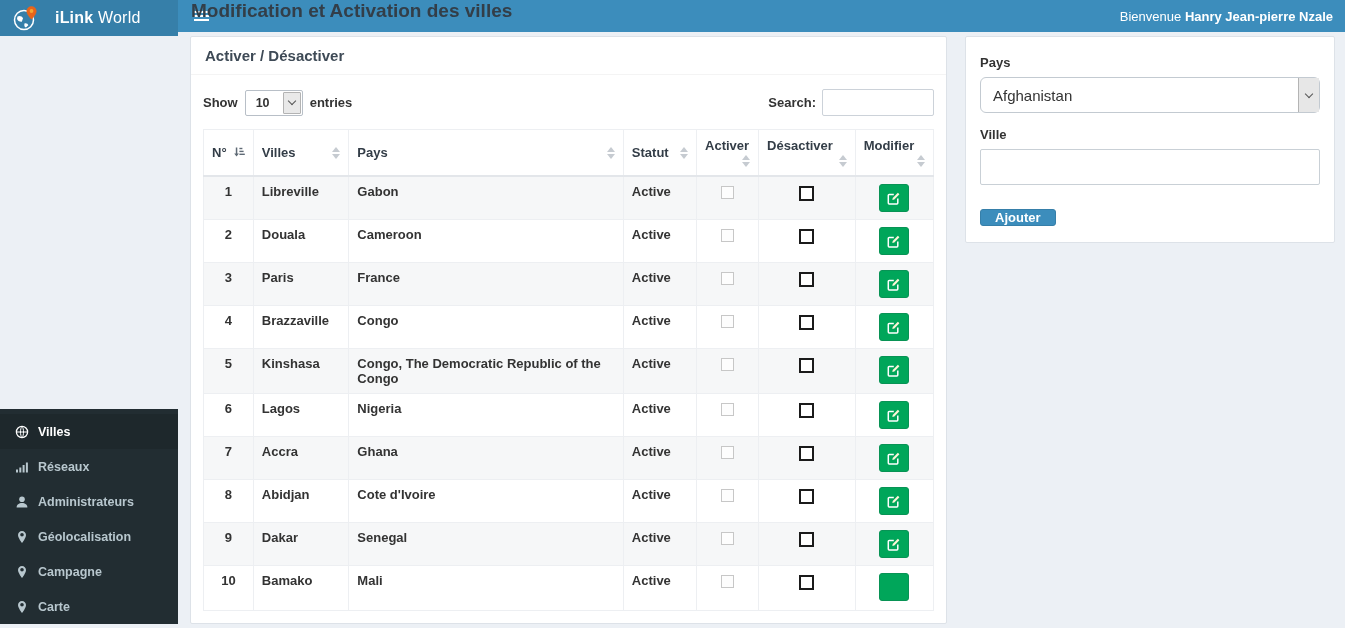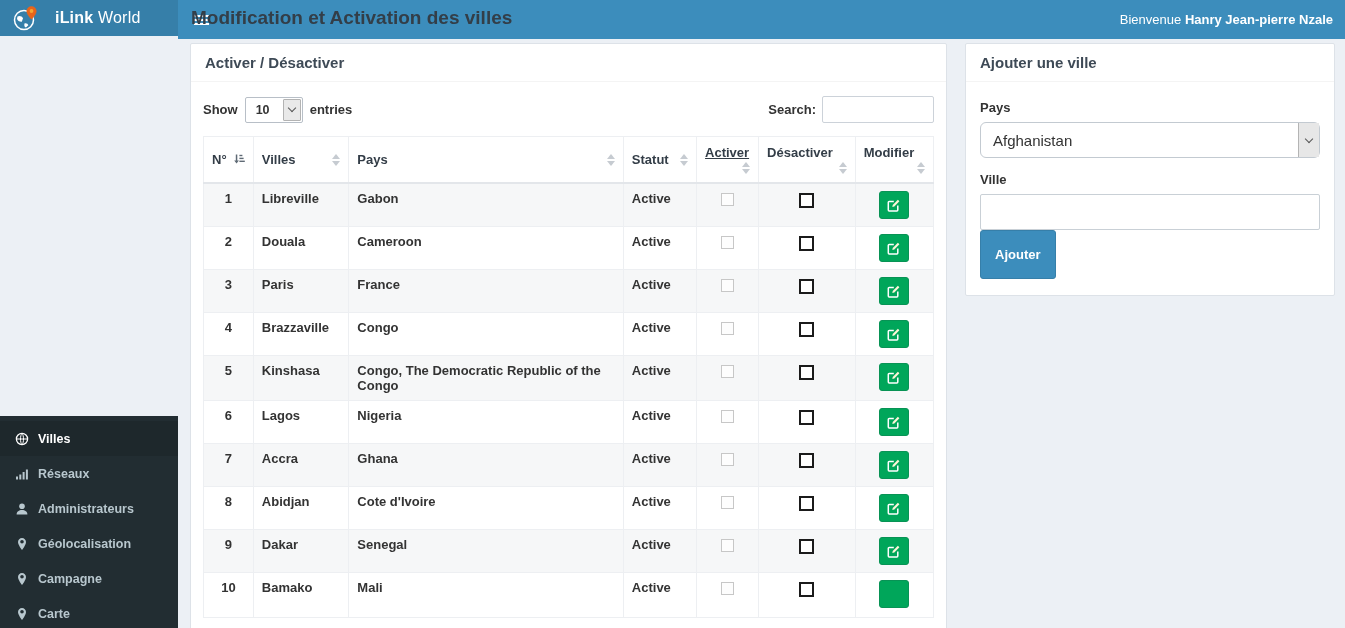--- a/index.html
+++ b/index.html
@@ -4,21 +4,21 @@
 <style>
   * { box-sizing: border-box; margin: 0; padding: 0; }
   html, body { width: 1345px; height: 628px; overflow: hidden; }
   body {
     font-family: "Liberation Sans", sans-serif;
     font-size: 13px;
     background: #ecf0f5;
     color: #333;
   }
   
-  .topbar { display: flex; height: 39px; }
+  .topbar { display: flex; height: 32px; }
   .brand {
     width: 178px; height: 36px; background: #367fa9; color: #fff;
     display: flex; align-items: center; padding-left: 12px; gap: 16px;
     flex-shrink: 0; cursor: pointer;
   }
   .brand-text { font-size: 16px; letter-spacing: .2px; }
   .brand-text b { font-weight: bold; }
   .navbar {
     flex: 1; background: #3c8dbc; display: flex; align-items: center;
     justify-content: space-between; color: #fff;
@@ -76,21 +76,21 @@
     text-align: left; font-weight: bold; color: #333d47; font-size: 13px;
     padding: 8px; border: 1px solid #edeff2; border-bottom: 2px solid #e3e6ea;
     cursor: pointer; white-space: nowrap;
   }
   table.dt td {
     padding: 7px 8px; border: 1px solid #edeff2; vertical-align: top;
     font-weight: bold; color: #333; font-size: 13px;
   }
   table.dt tbody tr:nth-child(odd) { background: #f6f7f8; }
   .col-num  { width: 49px; }  .col-ville { width: 94px; } .col-pays { width: 270px; }
-  .col-stat { width: 72px; }  .col-act  { width: 60px; text-decoration: underline; }  .col-des  { width: 95px; }
+  .col-stat { width: 72px; }  .col-act  { width: 60px; }  .col-des  { width: 95px; }
   .col-mod  { width: 77px; }
   td.c { text-align: center; }
   .sort { display: inline-flex; flex-direction: column; gap: 2px; float: right; margin-top: 2px; margin-left: 6px; }
   .sort i { display: block; width: 0; height: 0; border-left: 4px solid transparent; border-right: 4px solid transparent; }
   .sort .up { border-bottom: 5px solid #c6cbd1; }
   .sort .down { border-top: 5px solid #c6cbd1; }
   .sort-asc-svg { float: right; margin-left: 6px; margin-top: 1px; }
   .cb { display: inline-block; background: #fff; margin-top: 2px; }
   .cb-disabled { width: 13px; height: 13px; border: 1px solid #c7c7c7; background: #fdfdfd; }
   .cb-enabled  { width: 15px; height: 15px; border: 2px solid #1b1b1b; cursor: pointer; }
@@ -108,22 +108,22 @@
     width: 100%; height: 36px; border: 1px solid #c3cad1; border-radius: 6px;
     background: #fff; font-family: inherit; font-size: 15px; color: #333;
     padding-left: 12px; cursor: pointer;
   }
   .select-lg .arrow-box { top: 1px; right: 1px; bottom: 1px; width: 21px; border: none; border-left: 1px solid #b4b4b4; background: #e7e7e7; border-radius: 0; }
   .ville-input {
     width: 100%; height: 36px; border: 1px solid #c9d0d6; border-radius: 2px;
     padding: 0 10px; font-family: inherit; font-size: 14px;
   }
   .btn-primary {
-    margin-top: 0; background: #3c8dbc; color: #fff; border: 1px solid #367fa9;
-    border-radius: 3px; padding: 16px 14px; font-family: inherit; font-size: 13px;
+    margin-top: 24px; background: #3c8dbc; color: #fff; border: 1px solid #367fa9;
+    border-radius: 3px; padding: 0 14px; font-family: inherit; font-size: 13px;
     font-weight: bold; cursor: pointer;
   }
 </style>
 </head>
 <body>
 
 <div class="app">
 
   <div class="topbar">
     <div class="brand">
@@ -485,21 +485,20 @@
                       </button>
                     </td>
                   </tr>
                 </tbody>
             </table>
 
           </div>
         </section>
 
         <section class="box box-add">
-          <div class="box-header">Ajouter une ville</div>
           <div class="box-body">
             <label class="field-label">Pays</label>
             <span class="select-lg">
               <select>
                 <option>Afghanistan</option>
               </select>
               <span class="arrow-box">
                   <span class="caret"></span>
                 </span>
             </span>

